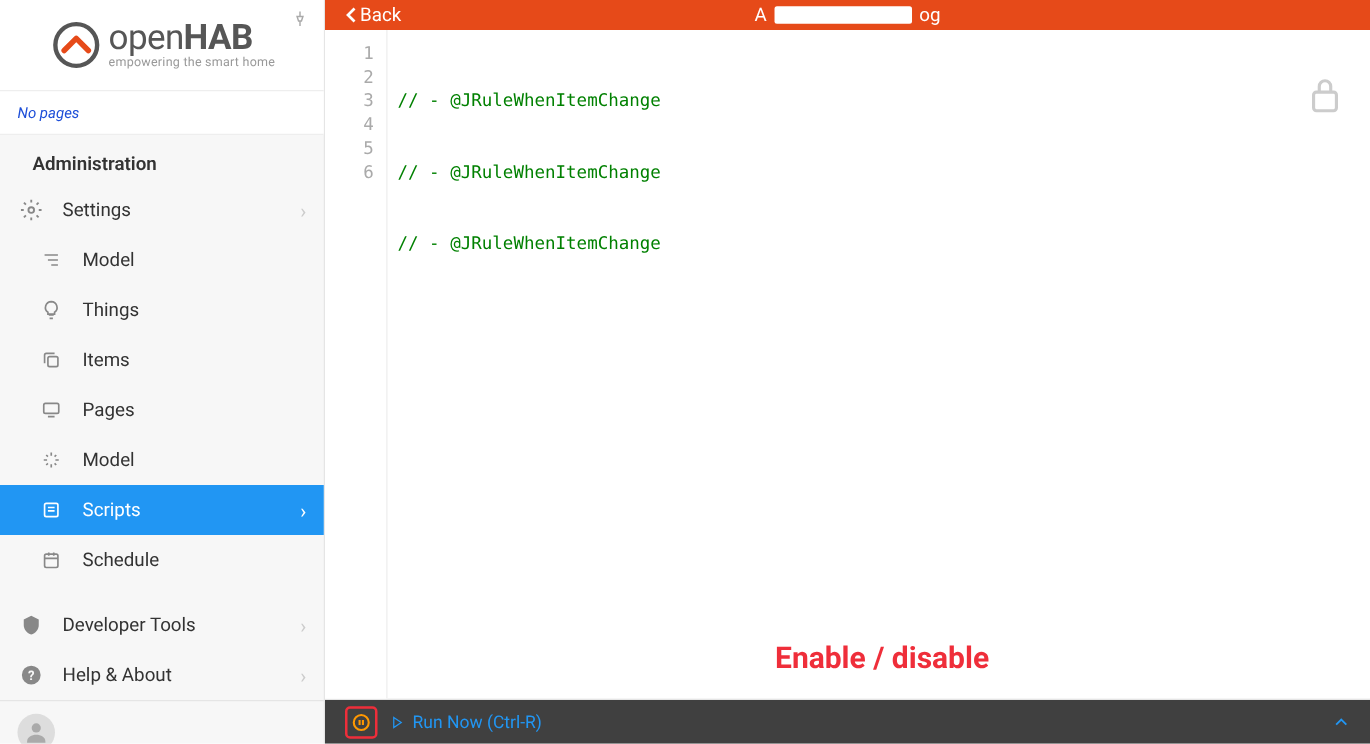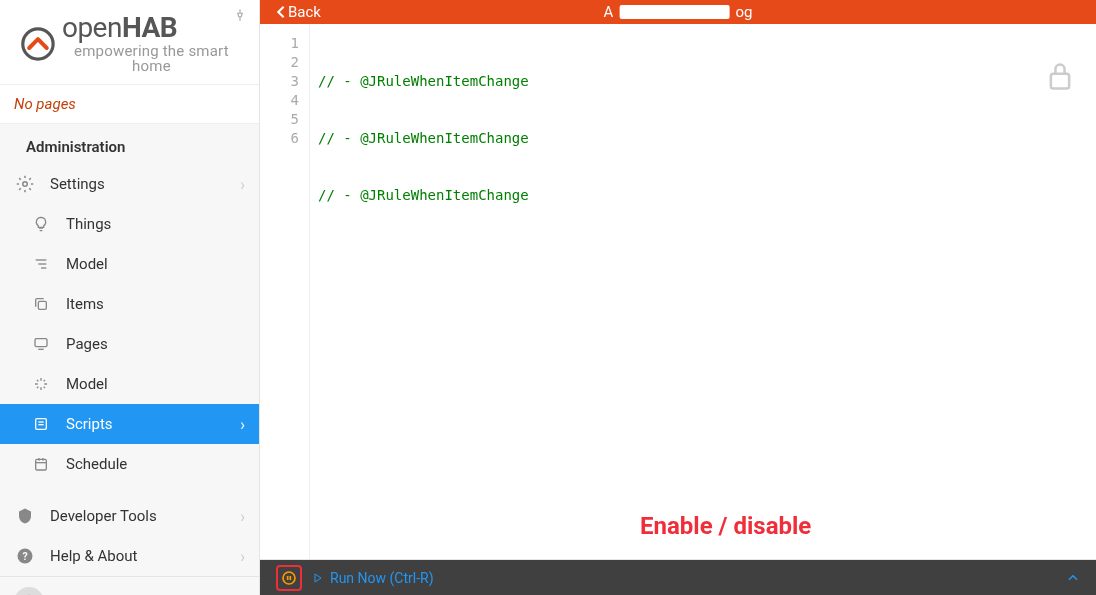--- a/index.html
+++ b/index.html
@@ -10,23 +10,23 @@
     
     .sidebar { width: 260px; background: #f7f7f7; border-right: 1px solid #e5e5e5; display: flex; flex-direction: column; height: 100%; }
     .sidebar-top { position: relative; }
     .pin { position: absolute; right: 12px; top: 8px; color: #aaa; font-size: 14px; }
     .logo-area { padding: 14px 18px 10px 18px; background: #fff; text-align: center; }
     .logo-wrap { display: inline-flex; align-items: center; gap: 4px; }
     .logo-mark { width: 44px; height: 44px; }
     .logo-text { display: flex; flex-direction: column; align-items: flex-start; line-height: 1; }
     .logo-word { font-size: 28px; font-weight: 400; color: #565656; letter-spacing: -0.5px; }
     .logo-word .bold { font-weight: 700; }
-    .logo-sub { font-size: 15px; color: #999; letter-spacing: 0.2px; margin-top: 2px; }
-    
-    .no-pages { padding: 10px 14px; background: #fff; border-top: 1px solid #eee; border-bottom: 1px solid #eee; font-style: italic; color: #c2410c; font-size: 15px; }
+    .logo-sub { font-size: 10px; color: #999; letter-spacing: 0.2px; margin-top: 2px; }
+    
+    .no-pages { padding: 10px 14px; background: #fff; border-top: 1px solid #eee; border-bottom: 1px solid #eee; font-style: italic; color: #1d4ed8; font-size: 12px; }
     
     .section-title { padding: 14px 14px 8px 26px; font-size: 15px; font-weight: 600; color: #333; }
     
     .nav-list { list-style: none; }
     .nav-item { display: flex; align-items: center; padding: 9px 14px; cursor: pointer; position: relative; color: #333; font-size: 15px; }
     .nav-item .icon { width: 22px; height: 22px; margin-right: 14px; display: inline-flex; align-items: center; justify-content: center; color: #888; }
     .nav-item .chev { margin-left: auto; color: #ccc; font-size: 16px; }
     .nav-item.top-level { font-size: 15px; }
     .nav-item.subitem { padding-left: 30px; }
     .nav-item.active { background: #2196f3; color: #fff; }
@@ -45,21 +45,21 @@
     .redact { background: #fff; height: 14px; width: 110px; border-radius: 2px; display: inline-block; }
     
     .editor-wrap { flex: 1; display: flex; position: relative; overflow: hidden; background: #fff; }
     .gutter { width: 50px; text-align: right; padding: 10px 10px 0 0; color: #aaa; font-family: "Menlo", "Consolas", monospace; font-size: 14px; line-height: 19px; background: #fff; border-right: 1px solid #eee; user-select: none; }
     .gutter div { height: 19px; }
     .code { flex: 1; padding: 10px 0 0 8px; font-family: "Menlo", "Consolas", monospace; font-size: 14px; line-height: 19px; color: #2e7d32; white-space: pre; position: relative; }
     .code-line { height: 19px; color: #008000; }
     
     .lock { position: absolute; right: 22px; top: 60px; color: #ccc; }
     
-    .annotation { position: absolute; left: 380px; bottom: 55px; color: #ef2e3a; font-size: 24px; font-weight: 700; pointer-events: none; }
+    .annotation { position: absolute; left: 360px; bottom: 55px; color: #ef2e3a; font-size: 24px; font-weight: 700; pointer-events: none; }
     
     .toolbar { height: 36px; border-top: 1px solid #e5e5e5; display: flex; align-items: center; padding: 0 16px; background: #404040; }
     .enable-btn { width: 26px; height: 26px; border: 2px solid #ef2e3a; border-radius: 4px; display: flex; align-items: center; justify-content: center; margin-right: 10px; cursor: pointer; }
     .enable-btn svg { color: #ff9800; }
     .play { color: #2196f3; margin-right: 6px; }
     .run-label { color: #2196f3; font-size: 14px; cursor: pointer; }
     .chev-up { margin-left: auto; color: #2196f3; cursor: pointer; }
     
     svg { display: block; }
   </style>
@@ -100,34 +100,34 @@
               <circle cx="12" cy="12" r="3"></circle>
               <path d="M12 1v3m0 16v3M4.2 4.2l2.1 2.1m11.4 11.4l2.1 2.1M1 12h3m16 0h3M4.2 19.8l2.1-2.1M17.7 6.3l2.1-2.1"></path>
             </svg>
         </span>
         <span>Settings</span>
         <span class="chev">›</span>
       </li>
       <li class="nav-item subitem">
         <span class="icon">
           <svg width="16" height="16" viewBox="0 0 24 24" fill="none" stroke="currentColor" stroke-width="2">
-              <path d="M9 18h6M10 22h4M12 2a7 7 0 0 0-4 12.7V17h8v-2.3A7 7 0 0 0 12 2z"></path>
-            </svg>
-        </span>
-        <span>Things</span>
-      </li>
-      <li class="nav-item subitem">
-        <span class="icon">
-          <svg width="16" height="16" viewBox="0 0 24 24" fill="none" stroke="currentColor" stroke-width="2">
               <line x1="4" y1="6" x2="20" y2="6"></line>
               <line x1="8" y1="12" x2="20" y2="12"></line>
               <line x1="12" y1="18" x2="20" y2="18"></line>
             </svg>
         </span>
         <span>Model</span>
+      </li>
+      <li class="nav-item subitem">
+        <span class="icon">
+          <svg width="16" height="16" viewBox="0 0 24 24" fill="none" stroke="currentColor" stroke-width="2">
+              <path d="M9 18h6M10 22h4M12 2a7 7 0 0 0-4 12.7V17h8v-2.3A7 7 0 0 0 12 2z"></path>
+            </svg>
+        </span>
+        <span>Things</span>
       </li>
       <li class="nav-item subitem">
         <span class="icon">
           <svg width="16" height="16" viewBox="0 0 24 24" fill="none" stroke="currentColor" stroke-width="2">
               <rect x="8" y="8" width="12" height="12" rx="2"></rect>
               <path d="M4 16V6a2 2 0 0 1 2-2h10"></path>
             </svg>
         </span>
         <span>Items</span>
       </li>

